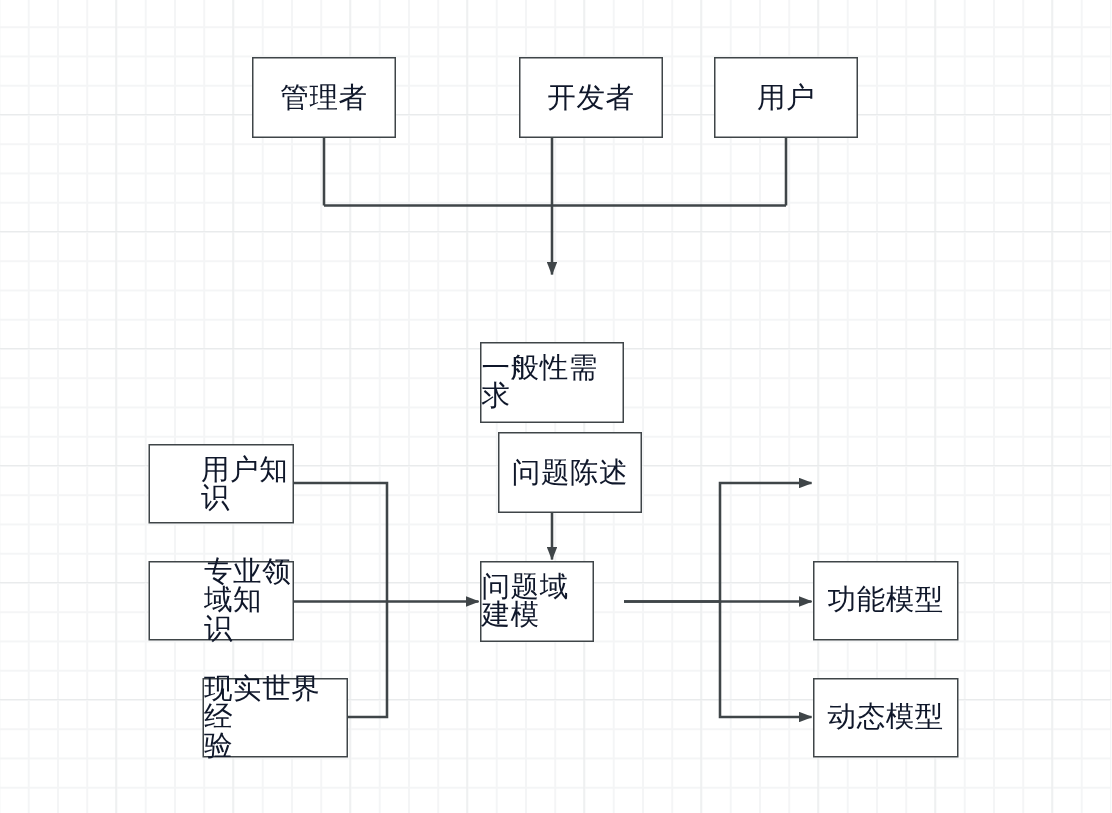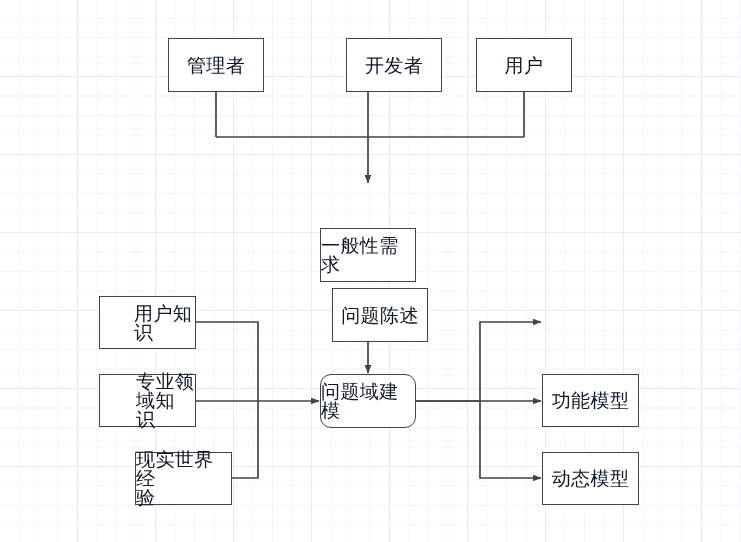--- a/index.html
+++ b/index.html
@@ -87,21 +87,21 @@
   <div class="node" style="left:168px; top:38px; width:96px; height:54px;">管理者</div>
 
   <div class="node" style="left:320px; top:38px; width:96px; height:54px;margin-left:26px;">开发者</div>
 
   <div class="node" style="left:476px; top:38px; width:96px; height:54px;">用户</div>
 
   <div class="node" style="left:320px; top:184px; width:96px; height:54px;margin-top:44px;">一般性需求</div>
 
   <div class="node" style="left:332px; top:268px; width:96px; height:54px;margin-top:20px;">问题陈述</div>
 
-  <div class="node" style="left:320px; top:374px; width:96px; height:54px;border-radius:11px;">问题域建模</div>
+  <div class="node" style="left:320px; top:374px; width:76px; height:54px;">问题域建模</div>
 
   <div class="node" style="left:99px; top:296px; width:97px; height:53px;padding-left:34px;">用户知识</div>
 
   <div class="node" style="left:99px; top:374px; width:97px; height:53px;padding-left:36px;">专业领域知
 识</div>
 
   <div class="node" style="left:99px; top:452px; width:97px; height:53px;margin-left:36px;">现实世界经
 验</div>
 
 

